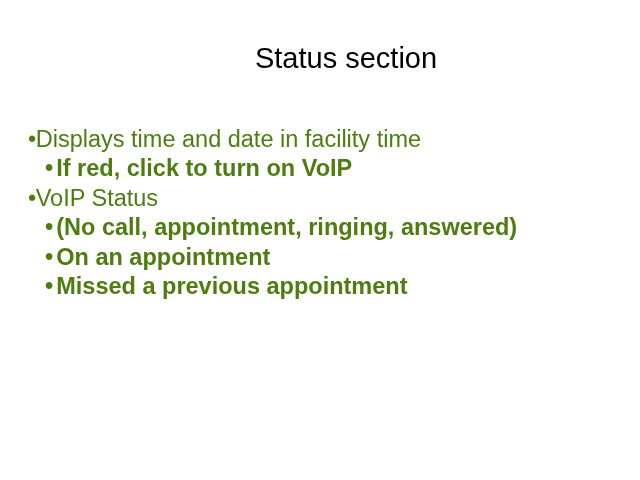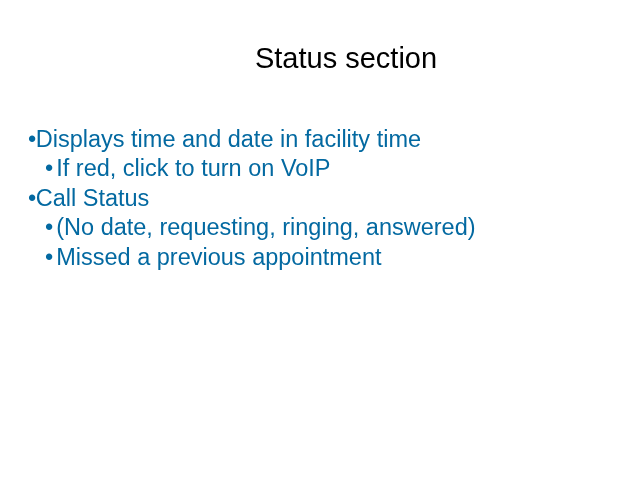--- a/index.html
+++ b/index.html
@@ -47,29 +47,30 @@
     left: 28px;
     top: 125px;
     width: 600px;
   }
 
   .bullet-line {
     display: block;
     font-size: 23.5px;
     line-height: 29.4px;
     white-space: nowrap;
-    color: #0369a1;
+    color: #4d7c0f;
   }
 
   .bullet-line.level-1 {
     padding-left: 0px;
   }
 
   .bullet-line.level-2 {
     padding-left: 17px;
+    font-weight: bold;
   }
 
   .bullet-mark {
     font-size: 23.5px;
     line-height: 29.4px;
   }
 
   
   .level-1 .bullet-mark {
     letter-spacing: -0.5px;
@@ -89,18 +90,19 @@
 <body>
 
 <div class="slide">
 
   <h1 class="slide-title">Status section</h1>
 
   <div class="body-block">
 
   <div class="bullet-line level-1"><span class="bullet-mark">•</span><span class="bullet-text">Displays time and date in facility time</span></div>
       <div class="bullet-line level-2"><span class="bullet-mark">•</span><span class="bullet-text">If red, click to turn on VoIP</span></div>
-      <div class="bullet-line level-1"><span class="bullet-mark">•</span><span class="bullet-text">Call Status</span></div>
-      <div class="bullet-line level-2"><span class="bullet-mark">•</span><span class="bullet-text">(No date, requesting, ringing, answered)</span></div>
+      <div class="bullet-line level-1"><span class="bullet-mark">•</span><span class="bullet-text">VoIP Status</span></div>
+      <div class="bullet-line level-2"><span class="bullet-mark">•</span><span class="bullet-text">(No call, appointment, ringing, answered)</span></div>
+      <div class="bullet-line level-2"><span class="bullet-mark">•</span><span class="bullet-text">On an appointment</span></div>
       <div class="bullet-line level-2"><span class="bullet-mark">•</span><span class="bullet-text">Missed a previous appointment</span></div>
     </div>
 
 </div>
 
 </body></html>

